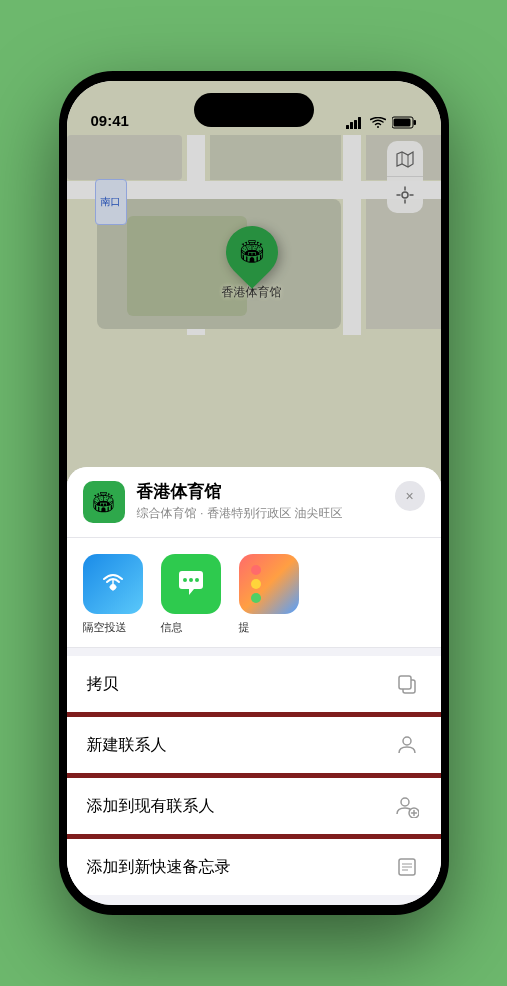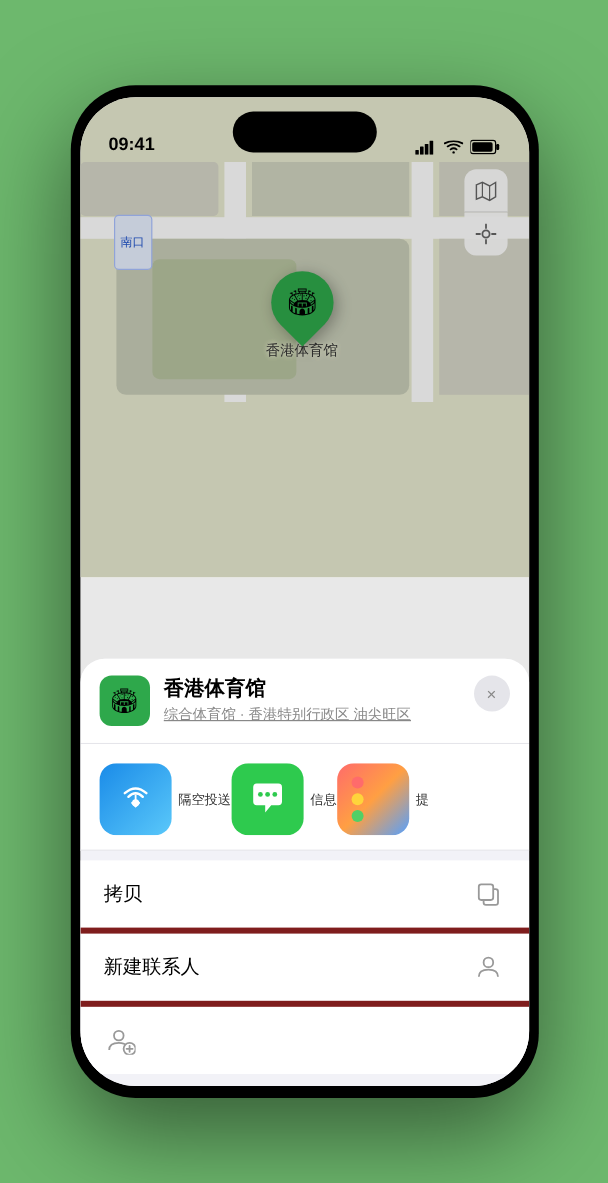--- a/index.html
+++ b/index.html
@@ -276,21 +276,20 @@
     .place-name {
       font-size: 17px;
       font-weight: 600;
       color: #000;
       line-height: 1.3;
     }
     .place-desc {
       font-size: 12px;
       color: #888;
       margin-top: 2px;
-      text-decoration: underline;
     }
     .place-close {
       width: 30px;
       height: 30px;
       background: #e5e5ea;
       border-radius: 50%;
       display: flex;
       align-items: center;
       justify-content: center;
       color: #888;
@@ -308,22 +307,22 @@
     }
     .share-apps-row {
       display: flex;
       gap: 0;
       padding: 0 16px;
       overflow-x: auto;
       scrollbar-width: none;
     }
     .share-app-item {
       display: flex;
-      flex-direction: row;
-      align-items: center;
+      flex-direction: column;
+      align-items: flex-start;
       gap: 6px;
       min-width: 78px;
       cursor: pointer;
     }
     .share-app-icon {
       width: 60px;
       height: 60px;
       border-radius: 14px;
       display: flex;
       align-items: center;
@@ -538,30 +537,42 @@
           <span class="action-label">新建联系人</span>
           <div class="action-icon">
             <svg width="22" height="22" viewBox="0 0 22 22" fill="none">
               <circle cx="11" cy="7" r="4" stroke="#999" stroke-width="1.5"></circle>
               <path d="M3 19 Q3 13 11 13 Q19 13 19 19" stroke="#999" stroke-width="1.5" fill="none"></path>
             </svg>
           </div>
         </div>
 
         <div class="action-item">
+          <span class="action-label">添加到现有联系人</span>
           <div class="action-icon">
             <svg width="24" height="24" viewBox="0 0 24 24" fill="none">
               <circle cx="10" cy="8" r="4" stroke="#999" stroke-width="1.5"></circle>
               <path d="M2 20 Q2 14 10 14 Q15 14 17 17" stroke="#999" stroke-width="1.5" fill="none"></path>
               <circle cx="19" cy="19" r="5" fill="white" stroke="#999" stroke-width="1.5"></circle>
               <line x1="19" y1="16.5" x2="19" y2="21.5" stroke="#999" stroke-width="1.5" stroke-linecap="round"></line>
               <line x1="16.5" y1="19" x2="21.5" y2="19" stroke="#999" stroke-width="1.5" stroke-linecap="round"></line>
             </svg>
           </div>
         </div>
 
+        <div class="action-item">
+          <span class="action-label">添加到新快速备忘录</span>
+          <div class="action-icon">
+            <svg width="22" height="22" viewBox="0 0 22 22" fill="none">
+              <rect x="3" y="3" width="16" height="16" rx="2" stroke="#999" stroke-width="1.5"></rect>
+              <line x1="6" y1="8" x2="16" y2="8" stroke="#999" stroke-width="1.2"></line>
+              <line x1="6" y1="11" x2="16" y2="11" stroke="#999" stroke-width="1.2"></line>
+              <line x1="6" y1="14" x2="12" y2="14" stroke="#999" stroke-width="1.2"></line>
+            </svg>
+          </div>
+        </div>
 
       </div>
     </div>
 
     <div class="home-indicator"></div>
   </div>
 </div>
 
 </body></html>

